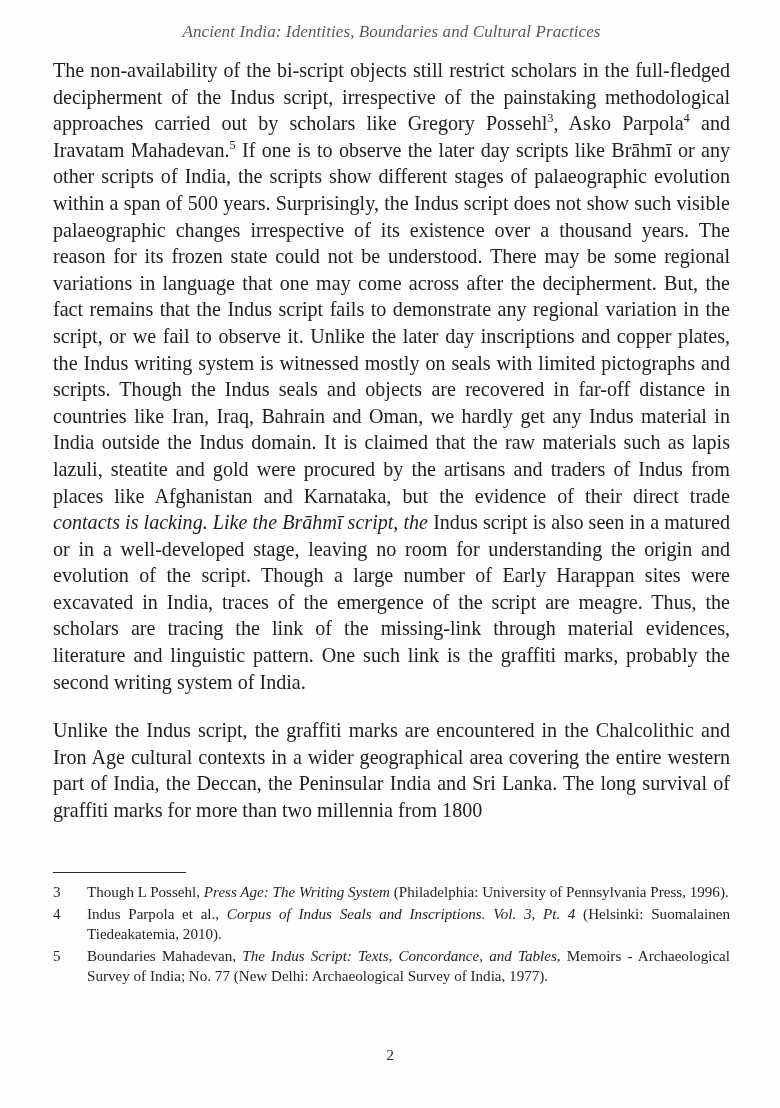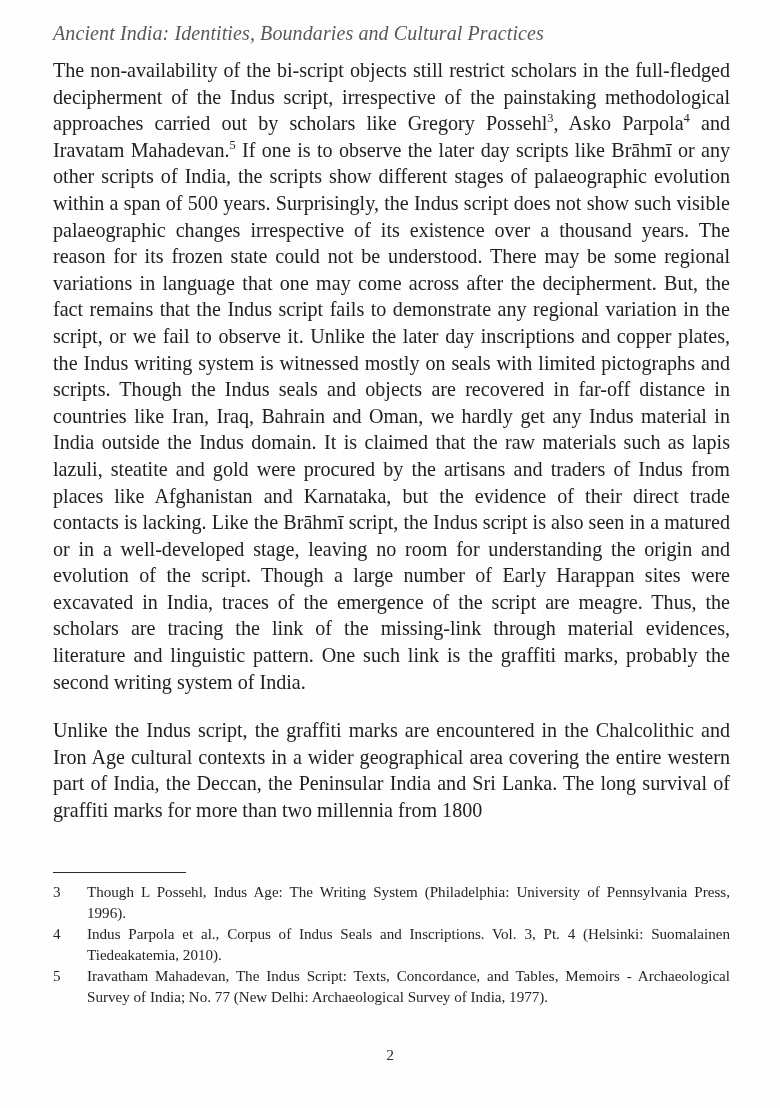--- a/index.html
+++ b/index.html
@@ -18,23 +18,23 @@
   .page {
     position: absolute;
     inset: 0;
     background: #fefefe;
   }
   .running-head {
     position: absolute;
     top: 22px;
     left: 53px;
     width: 677px;
-    text-align: left;
+    text-align: center;
     font-style: italic;
-    font-size: 20px;
+    font-size: 17px;
     color: #59585a;
     letter-spacing: 0.1px;
   }
   .body-block {
     position: absolute;
     top: 57px;
     left: 53px;
     width: 677px;
   }
   p.para {
@@ -42,21 +42,21 @@
     text-align: justify;
     text-justify: inter-word;
     font-size: 20.1px;
     line-height: 26.6px;
     color: #212121;
     hyphens: none;
   }
   p.para + p.para {
     margin-top: 22px;
   }
-  .it { }
+  .it { font-style: italic; }
   sup {
     font-size: 0.62em;
     vertical-align: super;
     line-height: 0;
   }
   .footnotes {
     position: absolute;
     top: 872px;
     left: 53px;
     width: 677px;
@@ -106,27 +106,27 @@
     <p class="para"><span>The non-availability of the bi-script objects still restrict scholars in the full-fledged decipherment of the Indus script, irrespective of the painstaking methodological approaches carried out by scholars like Gregory Possehl</span><sup>3</sup><span>, Asko Parpola</span><sup>4</sup><span> and Iravatam Mahadevan.</span><sup>5</sup><span> If one is to observe the later day scripts like Brāhmī or any other scripts of India, the scripts show different stages of palaeographic evolution within a span of 500 years. Surprisingly, the Indus script does not show such visible palaeographic changes irrespective of its existence over a thousand years. The reason for its frozen state could not be understood. There may be some regional variations in language that one may come across after the decipherment. But, the fact remains that the Indus script fails to demonstrate any regional variation in the script, or we fail to observe it. Unlike the later day inscriptions and copper plates, the Indus writing system is witnessed mostly on seals with limited pictographs and scripts. Though the Indus seals and objects are recovered in far-off distance in countries like Iran, Iraq, Bahrain and Oman, we hardly get any Indus material in India outside the Indus domain. It is claimed that the raw materials such as lapis lazuli, steatite and gold were procured by the artisans and traders of Indus from places like Afghanistan and Karnataka, but the evidence of their direct trade </span><span class="it">contacts is lacking. Like the Brāhmī script, the</span><span> Indus script is also seen in a matured or in a well-developed stage, leaving no room for understanding the origin and evolution of the script. Though a large number of Early Harappan sites were excavated in India, traces of the emergence of the script are meagre. Thus, the scholars are tracing the link of the missing-link through material evidences, literature and linguistic pattern. One such link is the graffiti marks, probably the second writing system of India.</span></p>
 
     <p class="para">Unlike the Indus script, the graffiti marks are encountered in the Chalcolithic and Iron Age cultural contexts in a wider geographical area covering the entire western part of India, the Deccan, the Peninsular India and Sri Lanka. The long survival of graffiti marks for more than two millennia from 1800</p>
 
   </div>
 
   <div class="footnotes">
     <div class="fn-rule"></div>
 
     <div class="fn">
-      <span class="fn-num">3</span><span>Though L Possehl, </span><span class="it">Indus Age: The Writing System</span><span> (Philadelphia: University of Pennsylvania Press, 1996).</span>
+      <span class="fn-num">3</span><span>Though L Possehl, </span><span class="it">Press Age: The Writing System</span><span> (Philadelphia: University of Pennsylvania Press, 1996).</span>
     </div>
 
     <div class="fn">
       <span class="fn-num">4</span><span>Indus Parpola et al., </span><span class="it">Corpus of Indus Seals and Inscriptions. Vol. 3, Pt. 4</span><span> (Helsinki: Suomalainen Tiedeakatemia, 2010).</span>
     </div>
 
     <div class="fn">
-      <span class="fn-num">5</span><span>Iravatham Mahadevan, </span><span class="it">The Indus Script: Texts, Concordance, and Tables</span><span>, Memoirs - Archaeological Survey of India; No. 77 (New Delhi: Archaeological Survey of India, 1977).</span>
+      <span class="fn-num">5</span><span>Boundaries Mahadevan, </span><span class="it">The Indus Script: Texts, Concordance, and Tables</span><span>, Memoirs - Archaeological Survey of India; No. 77 (New Delhi: Archaeological Survey of India, 1977).</span>
     </div>
   </div>
 
   <div class="folio">2</div>
 
 </div>
 
 </body></html>

